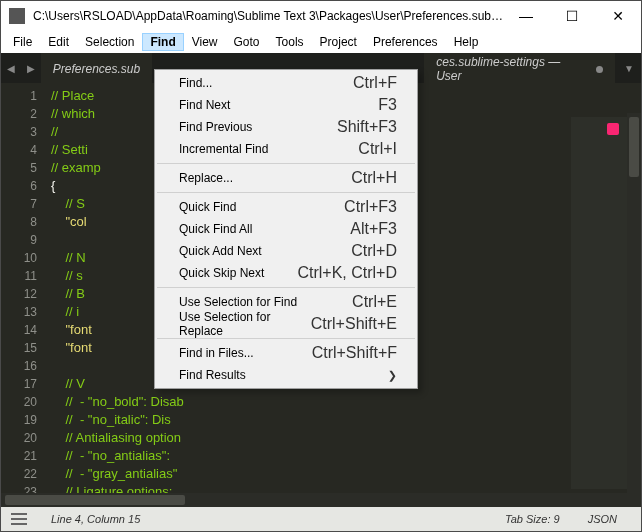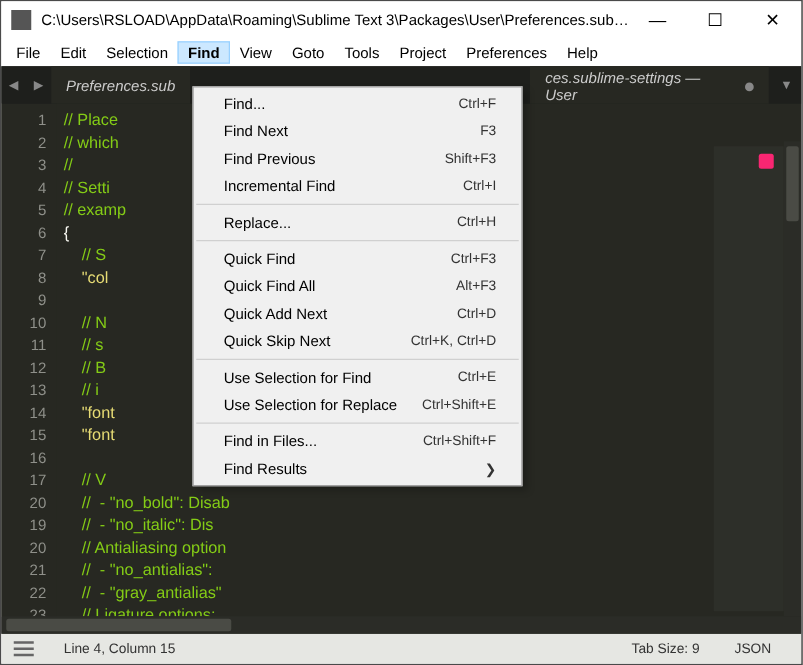--- a/index.html
+++ b/index.html
@@ -29,27 +29,27 @@
 .punc { color: #f8f8f2; }
 .hl { background: #f92672; color: #fff; padding: 0 2px; }
 .minimap { position: absolute; right: 14px; top: 34px; bottom: 4px; width: 56px; background: #2f302a; opacity: 0.85; }
 .vscroll { position: absolute; right: 0; top: 30px; bottom: 0; width: 14px; background: #2b2c27; }
 .vscroll .thumb { position: absolute; left: 2px; right: 2px; top: 4px; height: 60px; background: #4a4b45; border-radius: 2px; }
 .hscroll { height: 14px; background: #2b2c27; position: relative; }
 .hscroll .thumb { position: absolute; top: 2px; bottom: 2px; left: 4px; width: 180px; background: #4a4b45; border-radius: 2px; }
 .saveico { position: absolute; right: 22px; top: 40px; width: 12px; height: 12px; background: #f92672; border-radius: 2px; }
 .statusbar { height: 24px; background: #e6e7e3; display: flex; align-items: center; font-size: 11px; color: #333; padding: 0 10px; }
 .statusbar .sp { flex: 1; }
-.statusitem { padding: 0 14px; }
+.statusitem { padding: 0 14px; font-style: italic; }
 .hambox { width: 16px; height: 12px; display: flex; flex-direction: column; justify-content: space-between; margin-right: 10px; }
 .hambox span { height: 2px; background: #666; }
 .findmenu { position: absolute; left: 153px; top: 16px; width: 264px; background: #f0f0f0; border: 1px solid #a0a0a0; box-shadow: 4px 4px 6px rgba(0,0,0,.25); font-size: 12px; z-index: 50; padding: 2px 0; }
 .findmenu .row { height: 22px; display: flex; align-items: center; padding: 0 20px 0 24px; cursor: default; }
 .findmenu .lab { flex: 1; }
-.findmenu .sc { color: #333; font-size: 11px; }
+.findmenu .sc { color: #333; font-size: 16px; }
 .findmenu .sep { height: 1px; background: #d0d0d0; margin: 3px 2px; }
 .findmenu .sub { font-size: 11px; color: #333; }
 </style>
 </head>
 <body>
 
 <div class="titlebar">
   <div class="icon"></div>
   <div class="title">C:\Users\RSLOAD\AppData\Roaming\Sublime Text 3\Packages\User\Preferences.subli...</div>
   <div class="winbtns">

